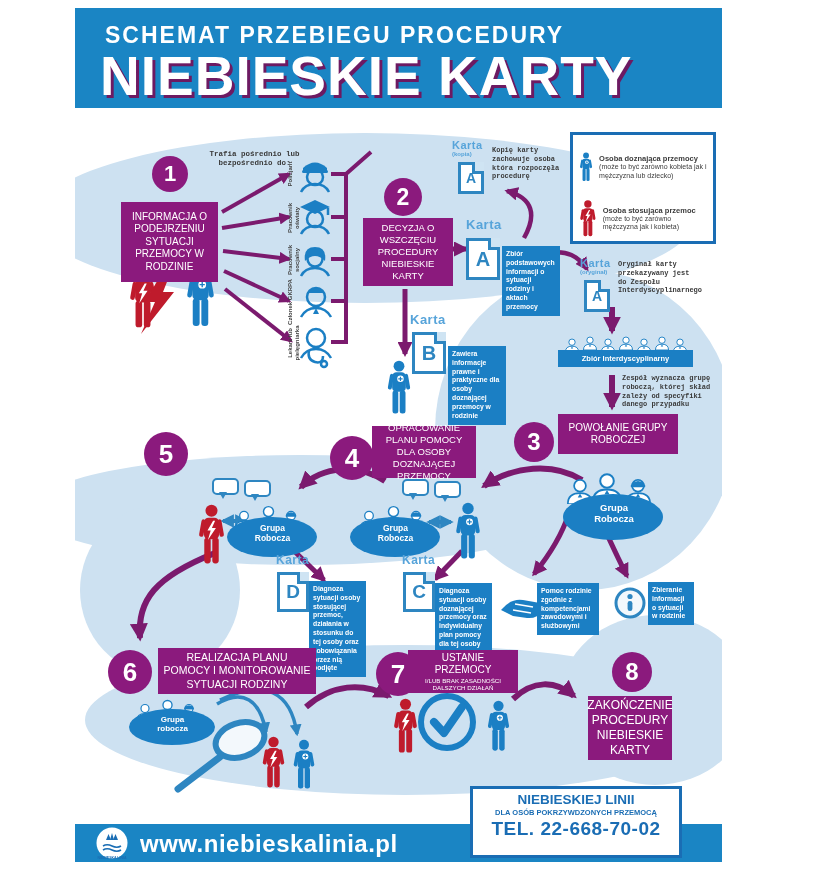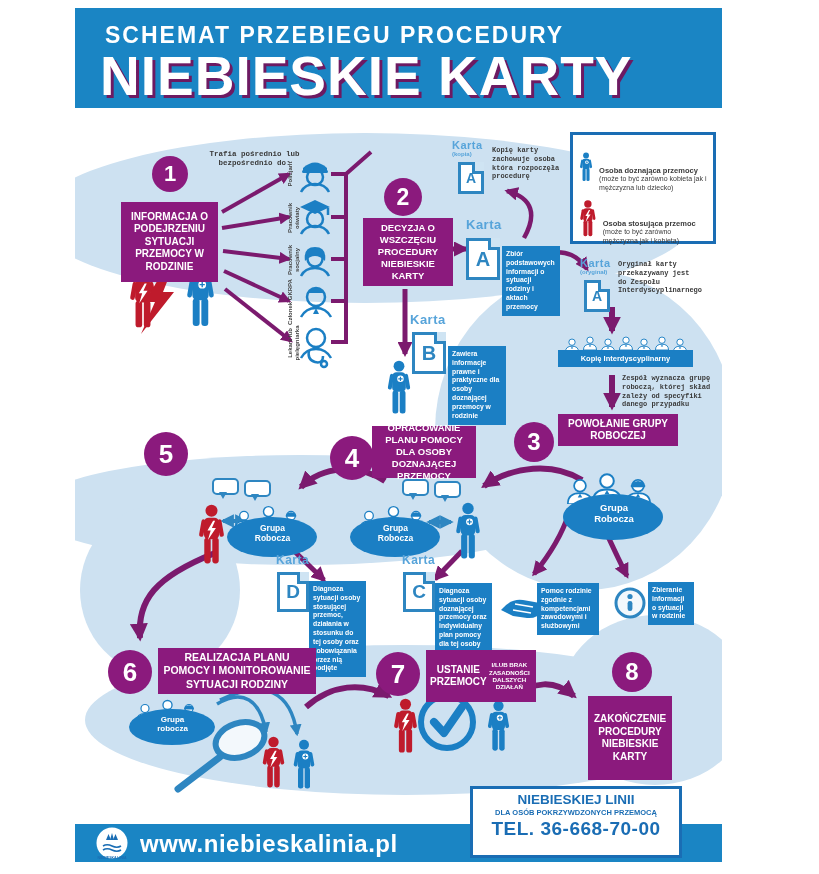--- a/index.html
+++ b/index.html
@@ -5,21 +5,21 @@
   html,body{margin:0;padding:0;background:#ffffff;}
   #stage{position:relative;width:819px;height:874px;background:#ffffff;overflow:hidden;
          font-family:"Liberation Sans",sans-serif;}
   .abs{position:absolute;box-sizing:border-box;}
   
   #header{left:75px;top:8px;width:647px;height:100px;background:#1a85c4;}
   .kicker{left:30px;top:14px;color:#fff;font-size:23px;font-weight:bold;letter-spacing:2px;}
   .title{left:25px;top:36px;color:#fff;font-size:55px;font-weight:bold;letter-spacing:1px;
          text-shadow:3px 3px 0 #6d1a62;}
   
-  .pbox{background:#8b1a7d;color:#fff;font-weight:bold;display:flex;align-items:center;
+  .pbox{background:#8b1a7d;color:#fff;font-weight:normal;display:flex;align-items:center;
         justify-content:center;text-align:center;padding:3px 4px;line-height:1.25;}
   .num{background:#8b1a7d;color:#fff;font-weight:bold;border-radius:50%;display:flex;
        align-items:center;justify-content:center;}
   
   .bbox{background:#1b7fc4;color:#fff;font-size:6.8px;font-weight:bold;line-height:1.3;
         padding:4px 4px;text-align:left;}
   .note{color:#3a3a3a;font-size:7px;font-weight:bold;line-height:1.25;font-family:Liberation Mono, monospace;}
   .klabel{color:#57a4da;font-weight:bold;letter-spacing:.5px;line-height:1;}
   .kvar{display:block;font-size:6px;letter-spacing:0;}
   .doc{background:#fff;border:3px solid #2e86c1;display:flex;align-items:center;
@@ -28,21 +28,21 @@
        background:#cfe4f3;border-left:3px solid #2e86c1;border-bottom:3px solid #2e86c1;}
   .bubble{width:27px;height:17px;background:#fff;border:2px solid #2e86c1;border-radius:5px;}
   .bubble::after{content:"";position:absolute;left:5px;bottom:-10px;border:4px solid transparent;
        border-top:7px solid #2e86c1;}
   .grupa{color:#fff;font-weight:bold;text-align:center;line-height:1.15;}
   .vlabel{width:46px;height:16px;font-size:6px;line-height:1.15;color:#444;text-align:center;
        transform:rotate(-90deg);font-weight:bold;}
   
   #legend{left:570px;top:132px;width:146px;height:112px;background:#fff;border:3px solid #1a6db4;
        padding:7px 6px;display:flex;flex-direction:column;justify-content:space-between;z-index:5;}
-  .lg-row{display:flex;align-items:flex-end;gap:6px;}
+  .lg-row{display:flex;align-items:center;gap:6px;}
   .lg-title{font-size:7.5px;font-weight:bold;color:#3b3b3b;line-height:1.2;}
   .lg-note{font-size:7px;color:#3b3b3b;line-height:1.2;}
   
   #zbar{left:558px;top:350px;width:135px;height:17px;background:#1b7fc4;color:#fff;font-size:7.5px;
        font-weight:bold;display:flex;align-items:center;justify-content:center;}
   
   #fbar{left:75px;top:824px;width:647px;height:38px;background:#1a85c4;}
   #site{left:140px;top:830px;color:#fff;font-size:24px;font-weight:bold;letter-spacing:.5px;}
   #infobox{left:470px;top:786px;width:212px;height:72px;background:#fff;border:3px solid #1a6db4;
        color:#1a6db4;text-align:center;z-index:6;padding-top:3px;}
@@ -303,25 +303,25 @@
 
   <div class="abs klabel z2" style="left:580px;top:258px;font-size:11px">
     <span>Karta</span>
     <span class="kvar">(oryginał)</span>
   </div>
   <div class="abs doc z2" style="left:584px;top:280px;width:26px;height:32px;font-size:14px">
     <span>A</span>
     </div>
   <div class="abs note z2" style="left:618px;top:260px;width:74px">Oryginał karty przekazywany jest do Zespołu Interdyscyplinarnego</div>
 
-  <div class="abs z2" id="zbar">Kopię Interdyscyplinarny</div>
+  <div class="abs z2" id="zbar">Zbiór Interdyscyplinarny</div>
   <div class="abs note z2" style="left:622px;top:374px;width:100px">Zespół wyznacza grupę roboczą, której skład zależy od specyfiki danego przypadku</div>
 
   <div class="abs num z2" style="left:514px;top:422px;width:40px;height:40px;font-size:24px">3</div>
-  <div class="abs pbox z2" style="left:558px;top:414px;width:120px;height:32px;font-size:10px">POWOŁANIE GRUPY ROBOCZEJ</div>
+  <div class="abs pbox z2" style="left:558px;top:414px;width:120px;height:40px;font-size:10px">POWOŁANIE GRUPY ROBOCZEJ</div>
 
   <div class="abs klabel z2" style="left:410px;top:313px;font-size:13px">Karta</div>
   <div class="abs doc z2" style="left:412px;top:332px;width:34px;height:42px;font-size:20px">
     <span>B</span>
     </div>
   <div class="abs bbox z2" style="left:448px;top:346px;width:58px">Zawiera informacje prawne i praktyczne dla osoby doznającej przemocy w rodzinie</div>
 
   <div class="abs num z2" style="left:144px;top:432px;width:44px;height:44px;font-size:26px">5</div>
   <div class="abs num z2" style="left:330px;top:436px;width:44px;height:44px;font-size:26px">4</div>
   <div class="abs pbox z2" style="left:372px;top:426px;width:104px;height:52px;font-size:9.5px">OPRACOWANIE PLANU POMOCY DLA OSOBY DOZNAJĄCEJ PRZEMOCY</div>
@@ -346,36 +346,36 @@
     <span>C</span>
     </div>
   <div class="abs bbox z2" style="left:435px;top:583px;width:57px">Diagnoza sytuacji osoby doznającej przemocy oraz indywidualny plan pomocy dla tej osoby</div>
 
   <div class="abs bbox z2" style="left:537px;top:583px;width:62px">Pomoc rodzinie zgodnie z kompetencjami zawodowymi i służbowymi</div>
   <div class="abs bbox z2" style="left:648px;top:582px;width:46px">Zbieranie informacji o sytuacji w rodzinie</div>
 
   <div class="abs num z2" style="left:108px;top:650px;width:44px;height:44px;font-size:26px">6</div>
   <div class="abs pbox z2" style="left:158px;top:648px;width:158px;height:46px;font-size:10.5px">REALIZACJA PLANU POMOCY I MONITOROWANIE SYTUACJI RODZINY</div>
   <div class="abs num z2" style="left:376px;top:652px;width:44px;height:44px;font-size:26px">7</div>
-  <div class="abs pbox z2" style="left:426px;top:650px;width:110px;height:52px;font-size:10px;flex-direction:row">
+  <div class="abs pbox z2" style="left:408px;top:650px;width:110px;height:43px;font-size:10px;flex-direction:column">
     <div>USTANIE PRZEMOCY</div>
     <div style="font-size:6.2px;line-height:1.2">I/LUB BRAK ZASADNOŚCI DALSZYCH DZIAŁAŃ</div>
   </div>
   <div class="abs num z2" style="left:612px;top:652px;width:40px;height:40px;font-size:24px">8</div>
-  <div class="abs pbox z2" style="left:588px;top:696px;width:84px;height:84px;font-size:10px">ZAKOŃCZENIE PROCEDURY NIEBIESKIE KARTY</div>
+  <div class="abs pbox z2" style="left:588px;top:696px;width:84px;height:64px;font-size:12px">ZAKOŃCZENIE PROCEDURY NIEBIESKIE KARTY</div>
 
   <div class="abs" id="fbar"></div>
   <svg class="abs z3" style="left:96px;top:827px" width="32" height="32" viewBox="0 0 32 32">
     <circle cx="16" cy="16" r="15.5" fill="#fff"></circle>
     <polygon points="10,13 12.5,7 15,13" fill="#1a6db4"></polygon>
     <polygon points="14,13 16,6 18,13" fill="#1a6db4"></polygon>
     <polygon points="17,13 19.5,7 22,13" fill="#1a6db4"></polygon>
     <path d="M7,19 Q11,16.5 16,19 T25,19 M7,23 Q11,20.5 16,23 T25,23" stroke="#1a6db4" stroke-width="1.6" fill="none"></path>
   </svg>
   <div class="abs z3" style="left:86px;top:856px;width:52px;text-align:center;font-size:3.5px;color:#1a6db4;font-weight:bold">NIEBIESKA LINIA</div>
   <div class="abs z3" id="site">www.niebieskalinia.pl</div>
   <div class="abs" id="infobox">
     <div class="ib1">NIEBIESKIEJ LINII</div>
     <div class="ib3">DLA OSÓB POKRZYWDZONYCH PRZEMOCĄ</div>
-    <div class="ibp">TEL. 36-668-70-00</div>
+    <div class="ibp">TEL. 22-668-70-02</div>
   </div>
 
 </div>
 
 </body></html>

